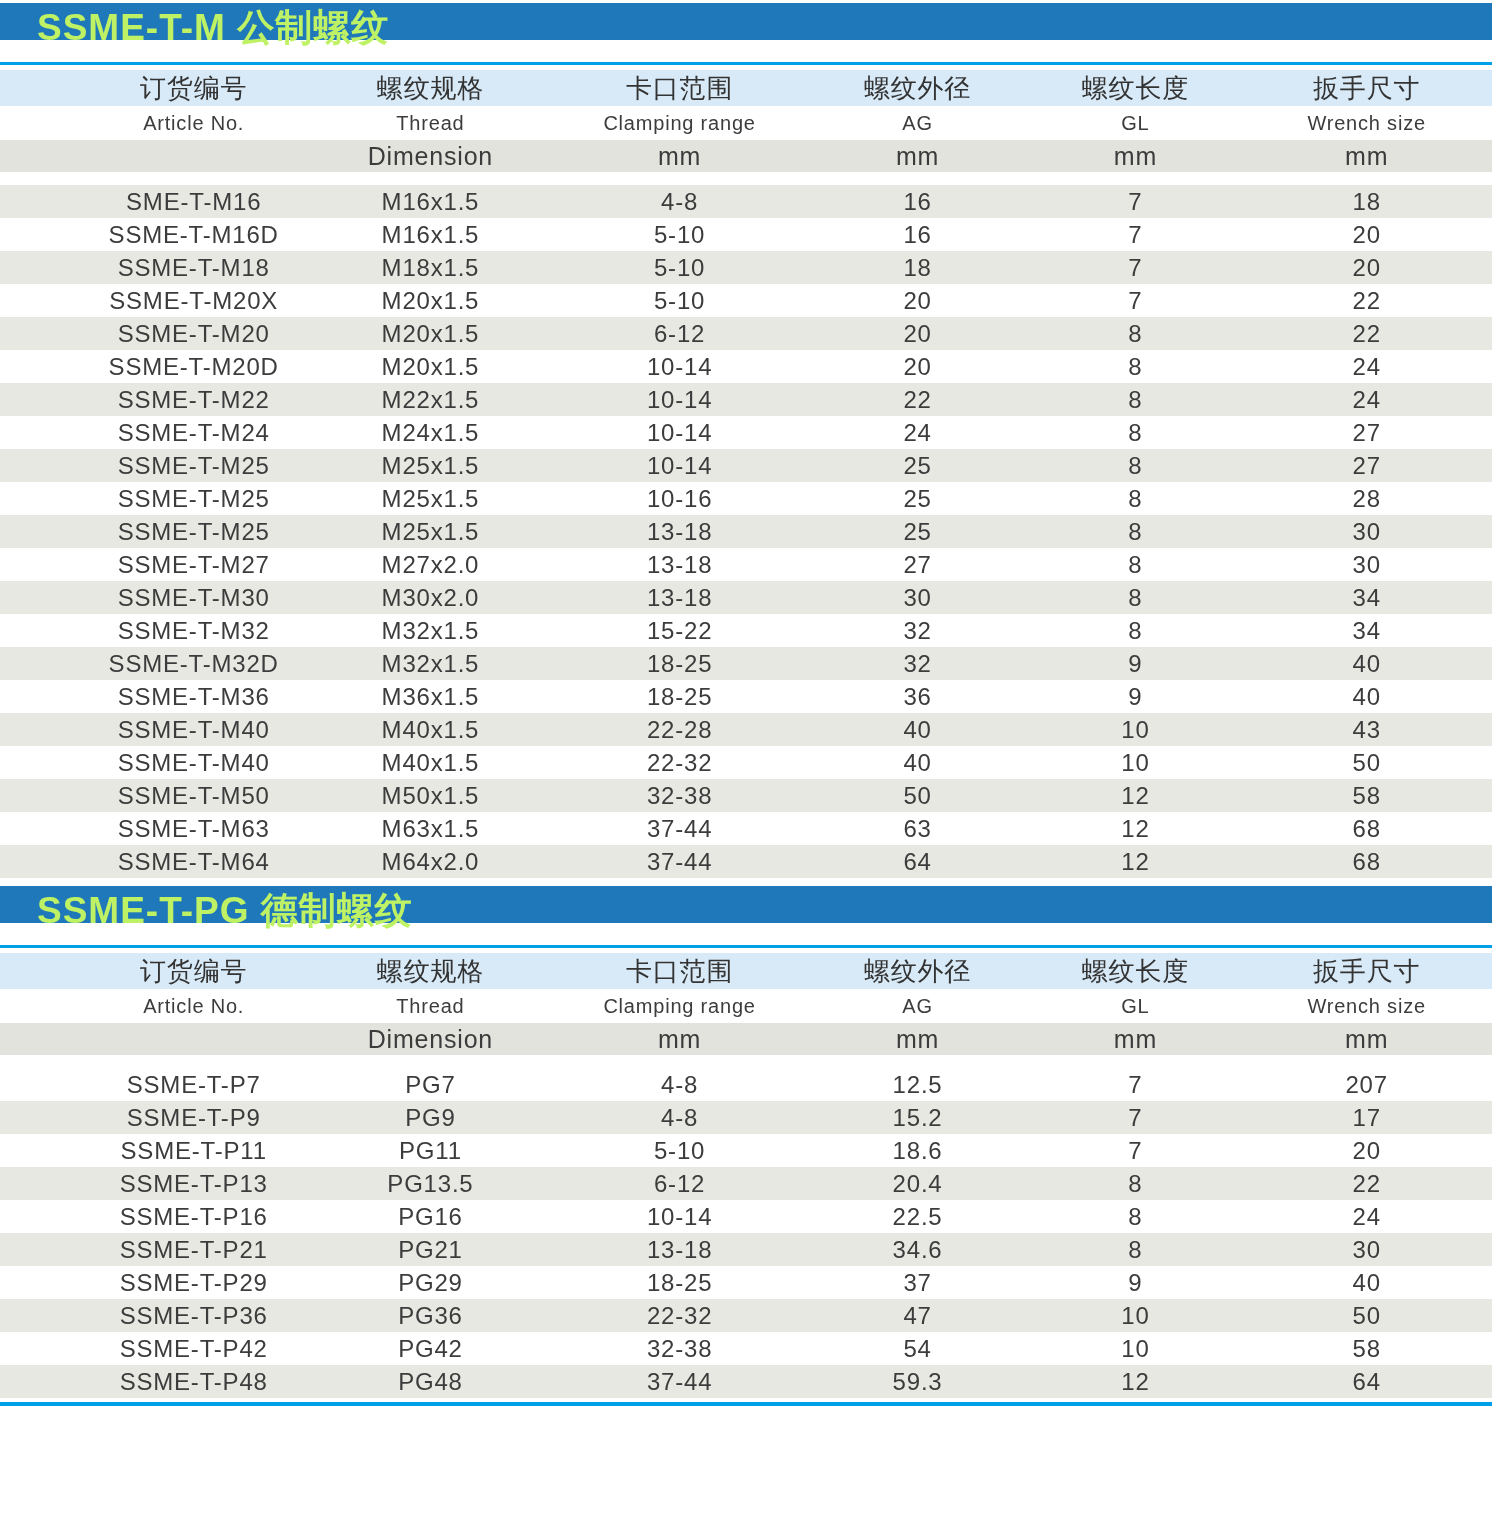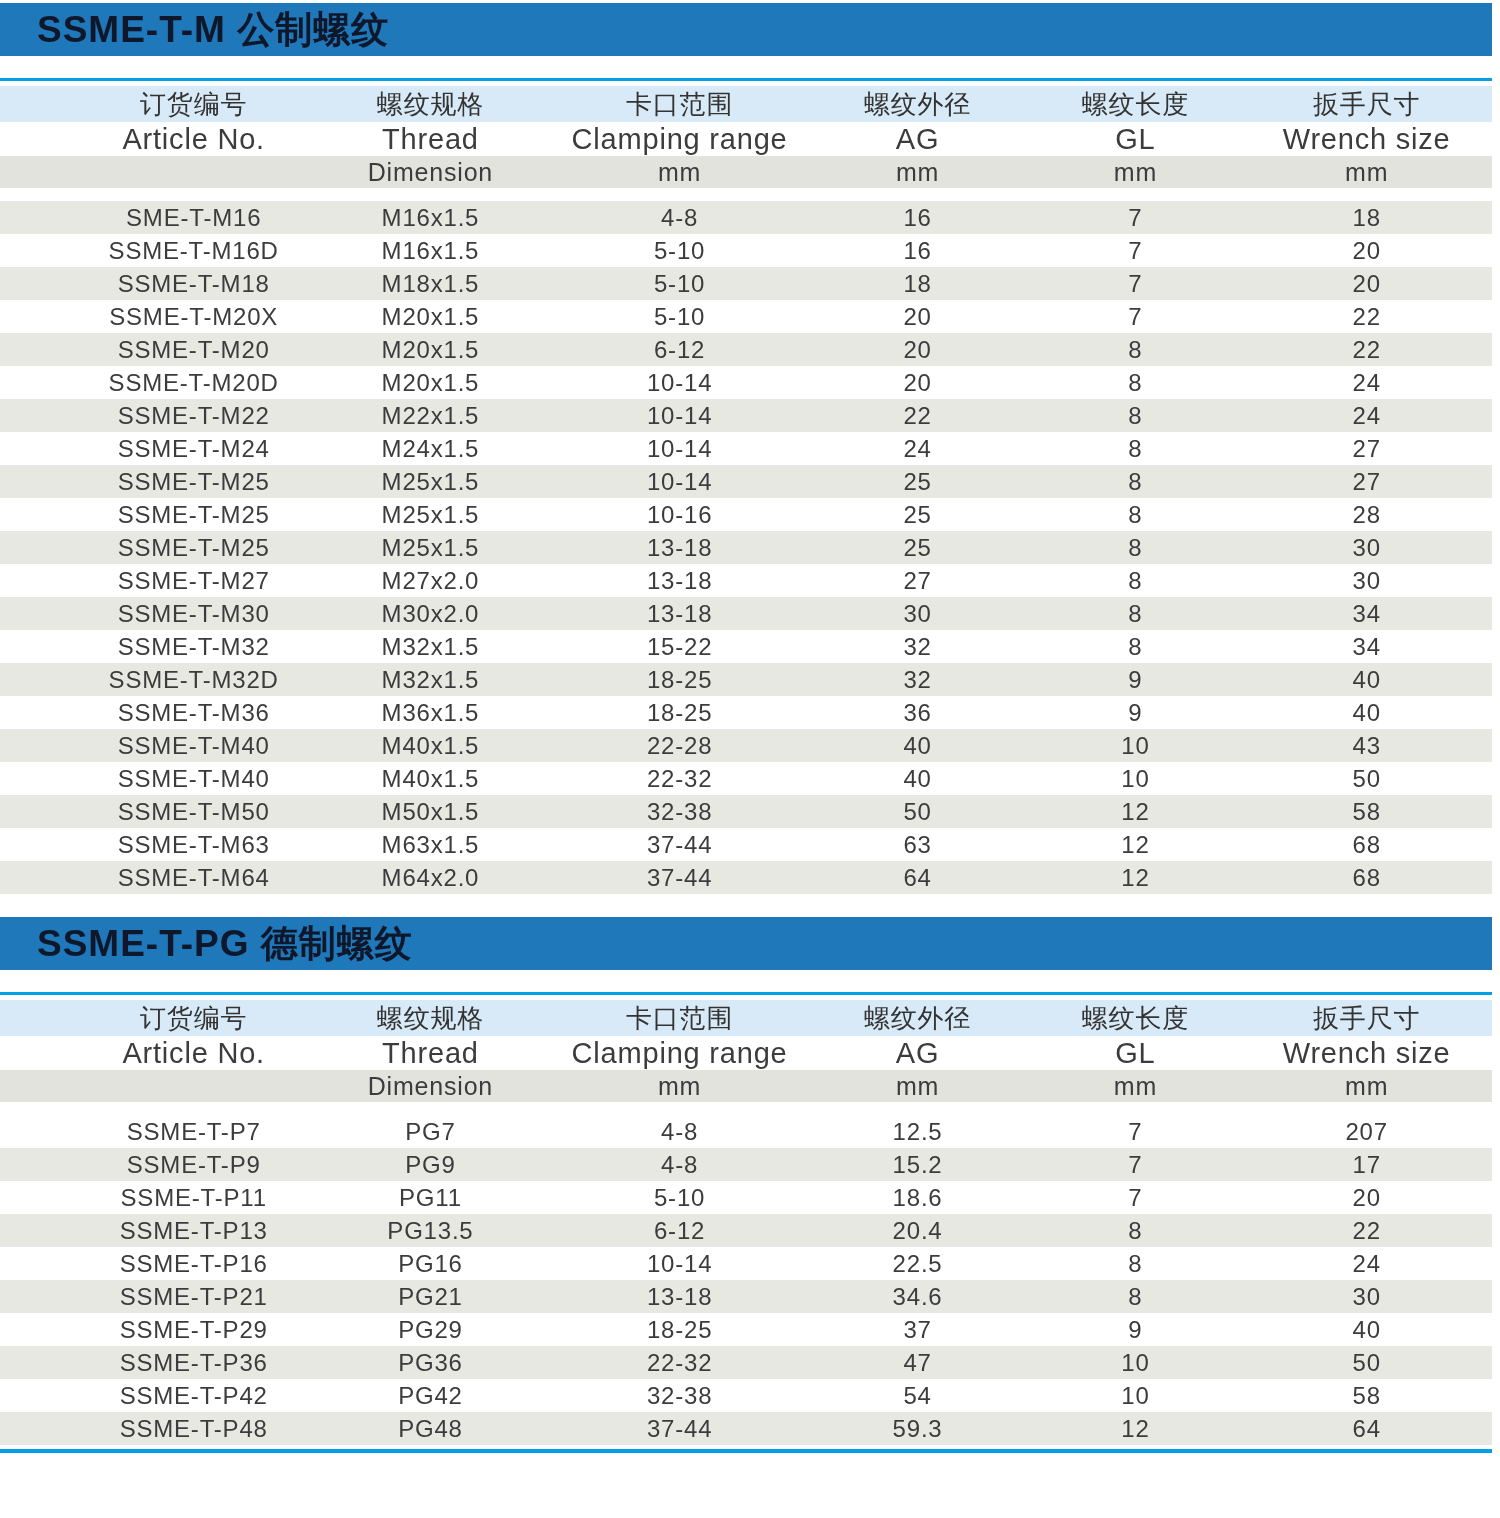--- a/index.html
+++ b/index.html
@@ -7,62 +7,62 @@
   body {
     width: 1500px;
     height: 1518px;
     font-family: "Liberation Sans", "DejaVu Sans", sans-serif;
     color: #3c3c3c;
     padding-top: 3px;
   }
   .page { width: 1492px; }
 
   .title-bar {
-    height: 53px;
+    height: 37px;
     background: var(--bar-blue, #1e78ba);
-    color: #0f172a;
+    color: #bef264;
     display: flex;
-    align-items: center;
+    align-items: flex-start;
     padding-left: 37px;
     font-size: 37px;
     font-weight: bold;
     letter-spacing: 1px;
   }
   .rule {
     height: 3px;
     background: var(--rule-blue, #00a0e8);
     margin-top: 22px;
     margin-bottom: 5px;
   }
   .bottom-rule {
     height: 4px;
     background: var(--rule-blue, #00a0e8);
     margin-top: 4px;
   }
-  .section + .section { margin-top: 23px; }
+  .section + .section { margin-top: 8px; }
 
   table.spec {
     width: 100%;
     border-collapse: collapse;
     table-layout: fixed;
   }
   table.spec td {
     text-align: center;
     font-size: 24px;
     letter-spacing: 0.8px;
     padding: 0;
     overflow: hidden;
     white-space: nowrap;
   }
   table.spec td:first-child { padding-left: 80px; }
 
   tr.zh-header  { background: #d8eaf7; height: 36px; }
   tr.zh-header td { font-size: 26px; color: #333333; }
   tr.en-header  { background: #ffffff; height: 34px; }
-  tr.en-header td { font-size: 29px; }
+  tr.en-header td { font-size: 20px; }
   tr.unit-row   { background: #e3e3de; height: 32px; }
   tr.unit-row td { font-size: 25px; }
   tr.spacer-row { background: #ffffff; height: 13px; }
   tr.data-row   { height: 33px; }
   tr.data-row.even { background: #e8e8e3; border-radius: 10px; }
   tr.data-row.odd  { background: #ffffff; }
 
   col.c1 { width: 20.6%; }
   col.c2 { width: 16.5%; }
   col.c3 { width: 16.9%; }

